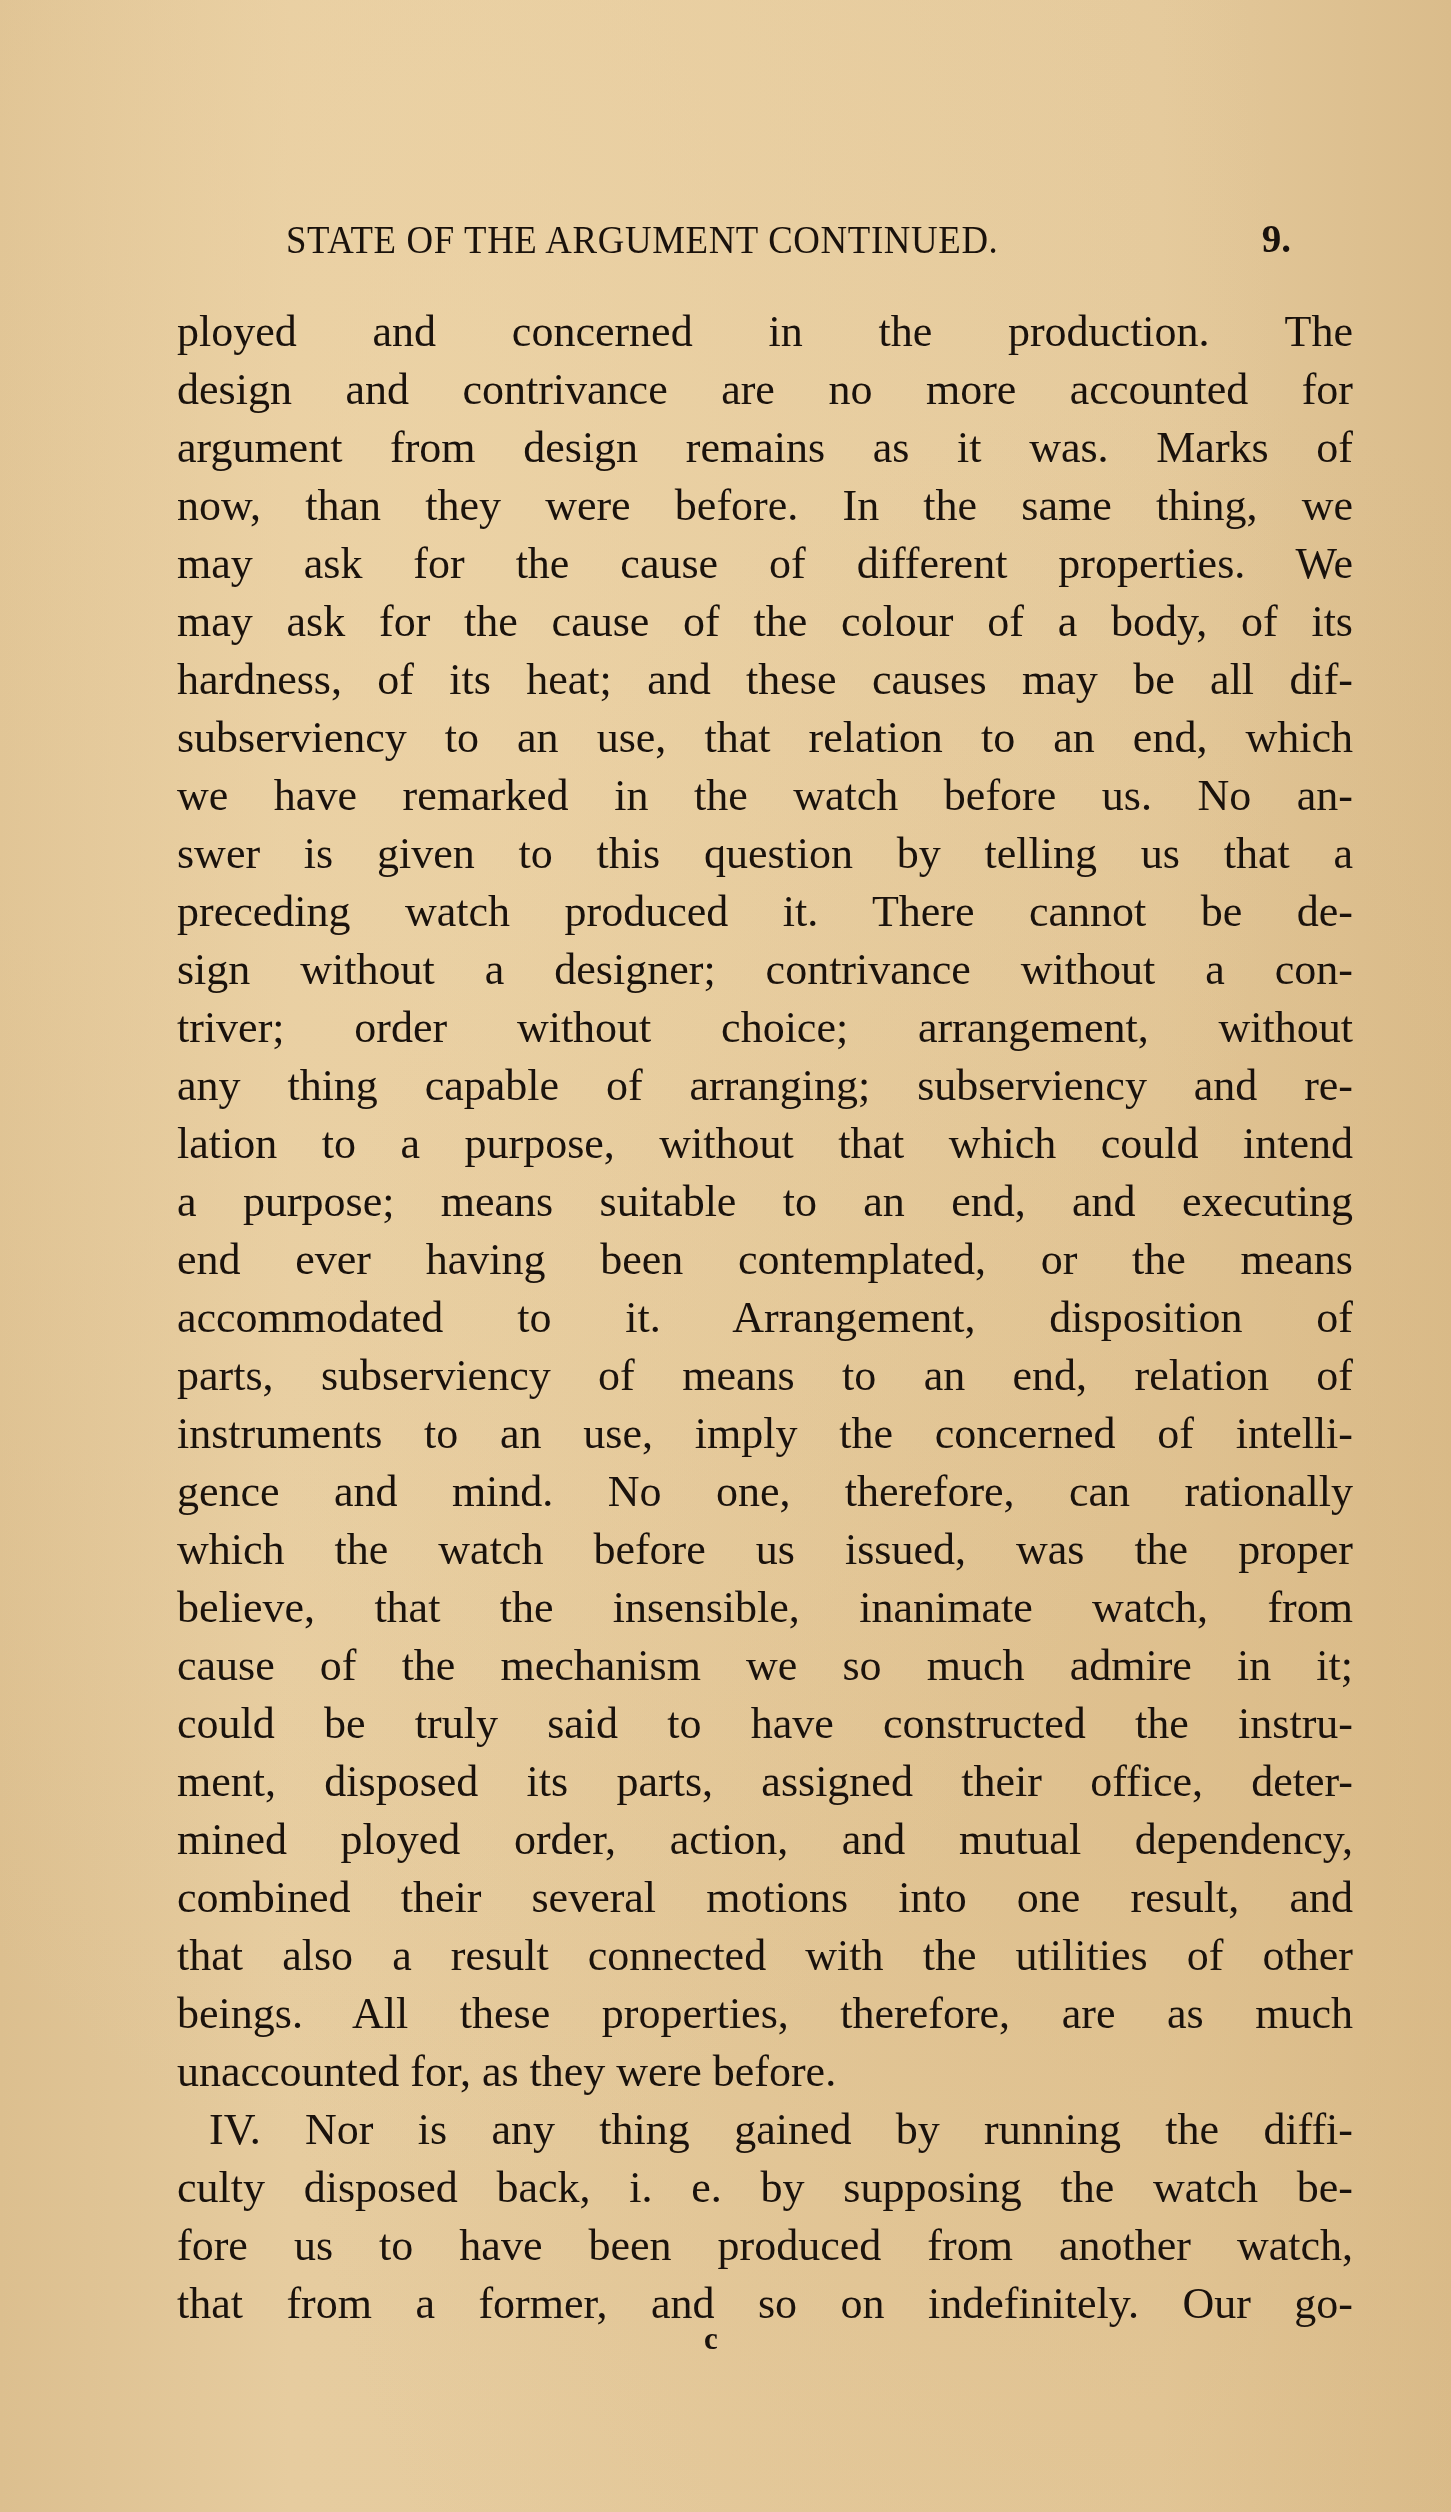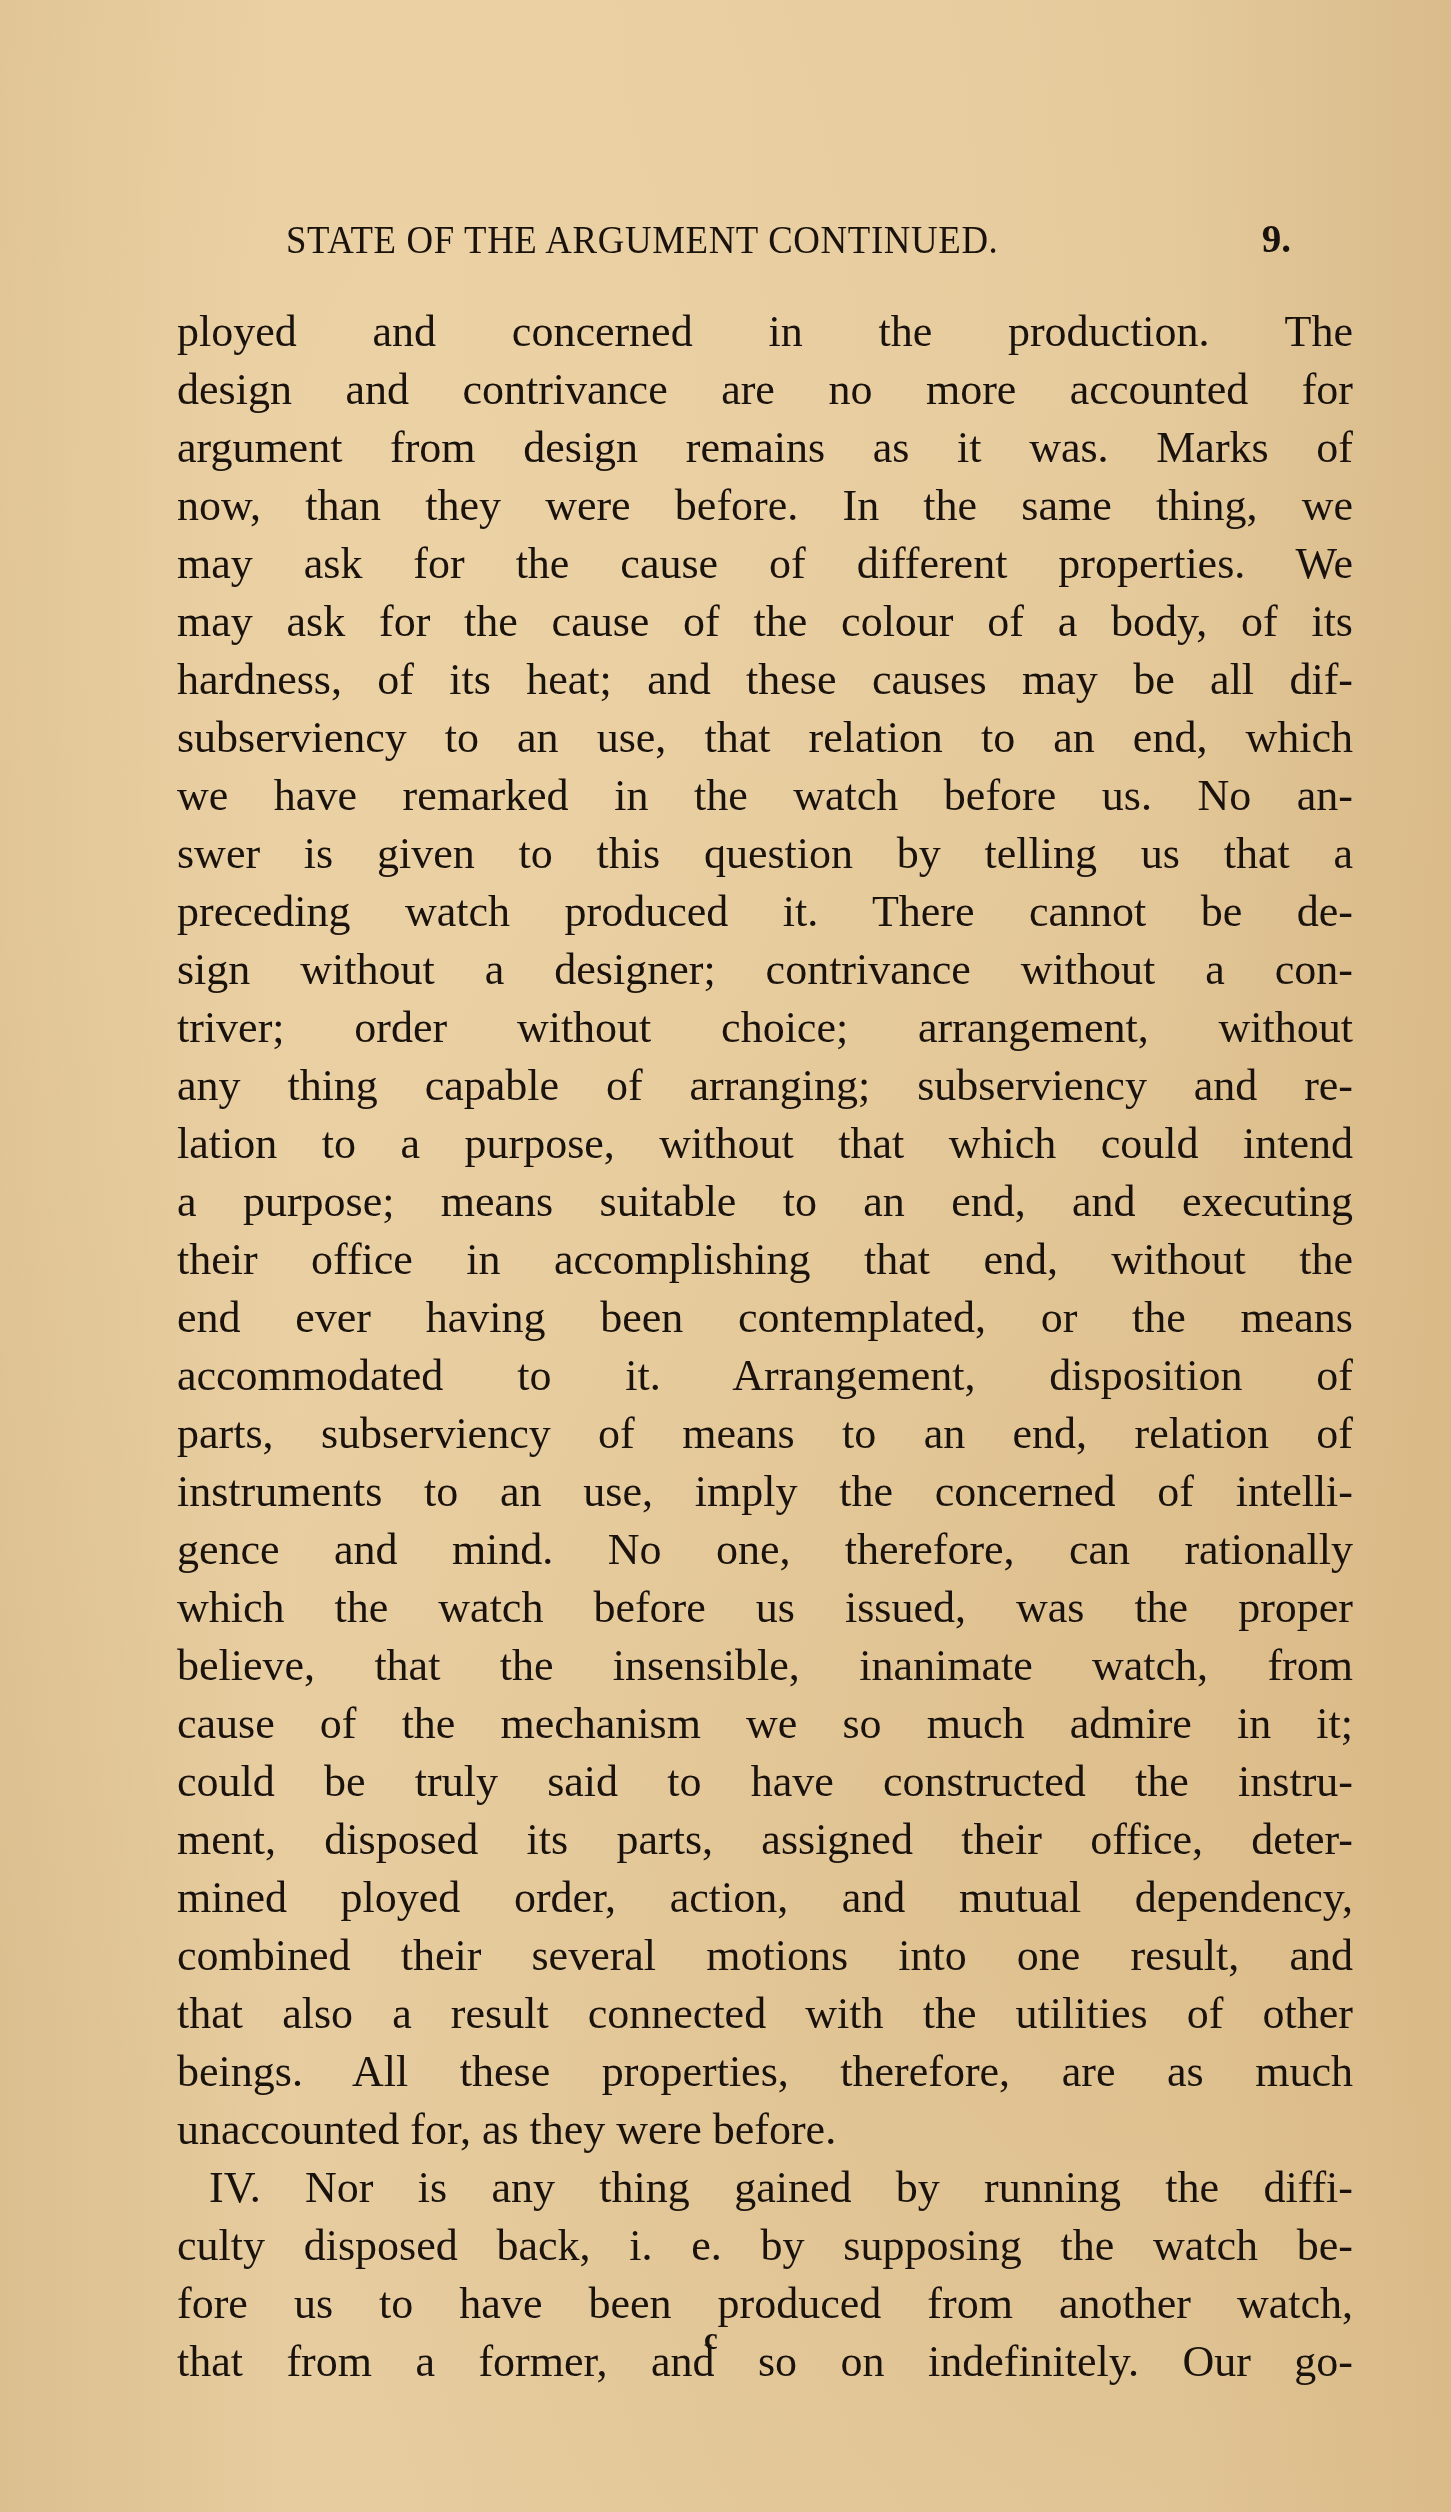--- a/index.html
+++ b/index.html
@@ -63,21 +63,20 @@
     <div class="line">hardness, of its heat; and these causes may be all dif-</div>
     <div class="line">subserviency to an use, that relation to an end, which</div>
     <div class="line">we have remarked in the watch before us. No an-</div>
     <div class="line">swer is given to this question by telling us that a</div>
     <div class="line">preceding watch produced it. There cannot be de-</div>
     <div class="line">sign without a designer; contrivance without a con-</div>
     <div class="line">triver; order without choice; arrangement, without</div>
     <div class="line">any thing capable of arranging; subserviency and re-</div>
     <div class="line">lation to a purpose, without that which could intend</div>
     <div class="line">a purpose; means suitable to an end, and executing</div>
-    <div class="line">their office in accomplishing that end, without the</div>
     <div class="line">end ever having been contemplated, or the means</div>
     <div class="line">accommodated to it. Arrangement, disposition of</div>
     <div class="line">parts, subserviency of means to an end, relation of</div>
     <div class="line">instruments to an use, imply the concerned of intelli-</div>
     <div class="line">gence and mind. No one, therefore, can rationally</div>
     <div class="line">which the watch before us issued, was the proper</div>
     <div class="line">believe, that the insensible, inanimate watch, from</div>
     <div class="line">cause of the mechanism we so much admire in it;</div>
     <div class="line">could be truly said to have constructed the instru-</div>
     <div class="line">ment, disposed its parts, assigned their office, deter-</div>

